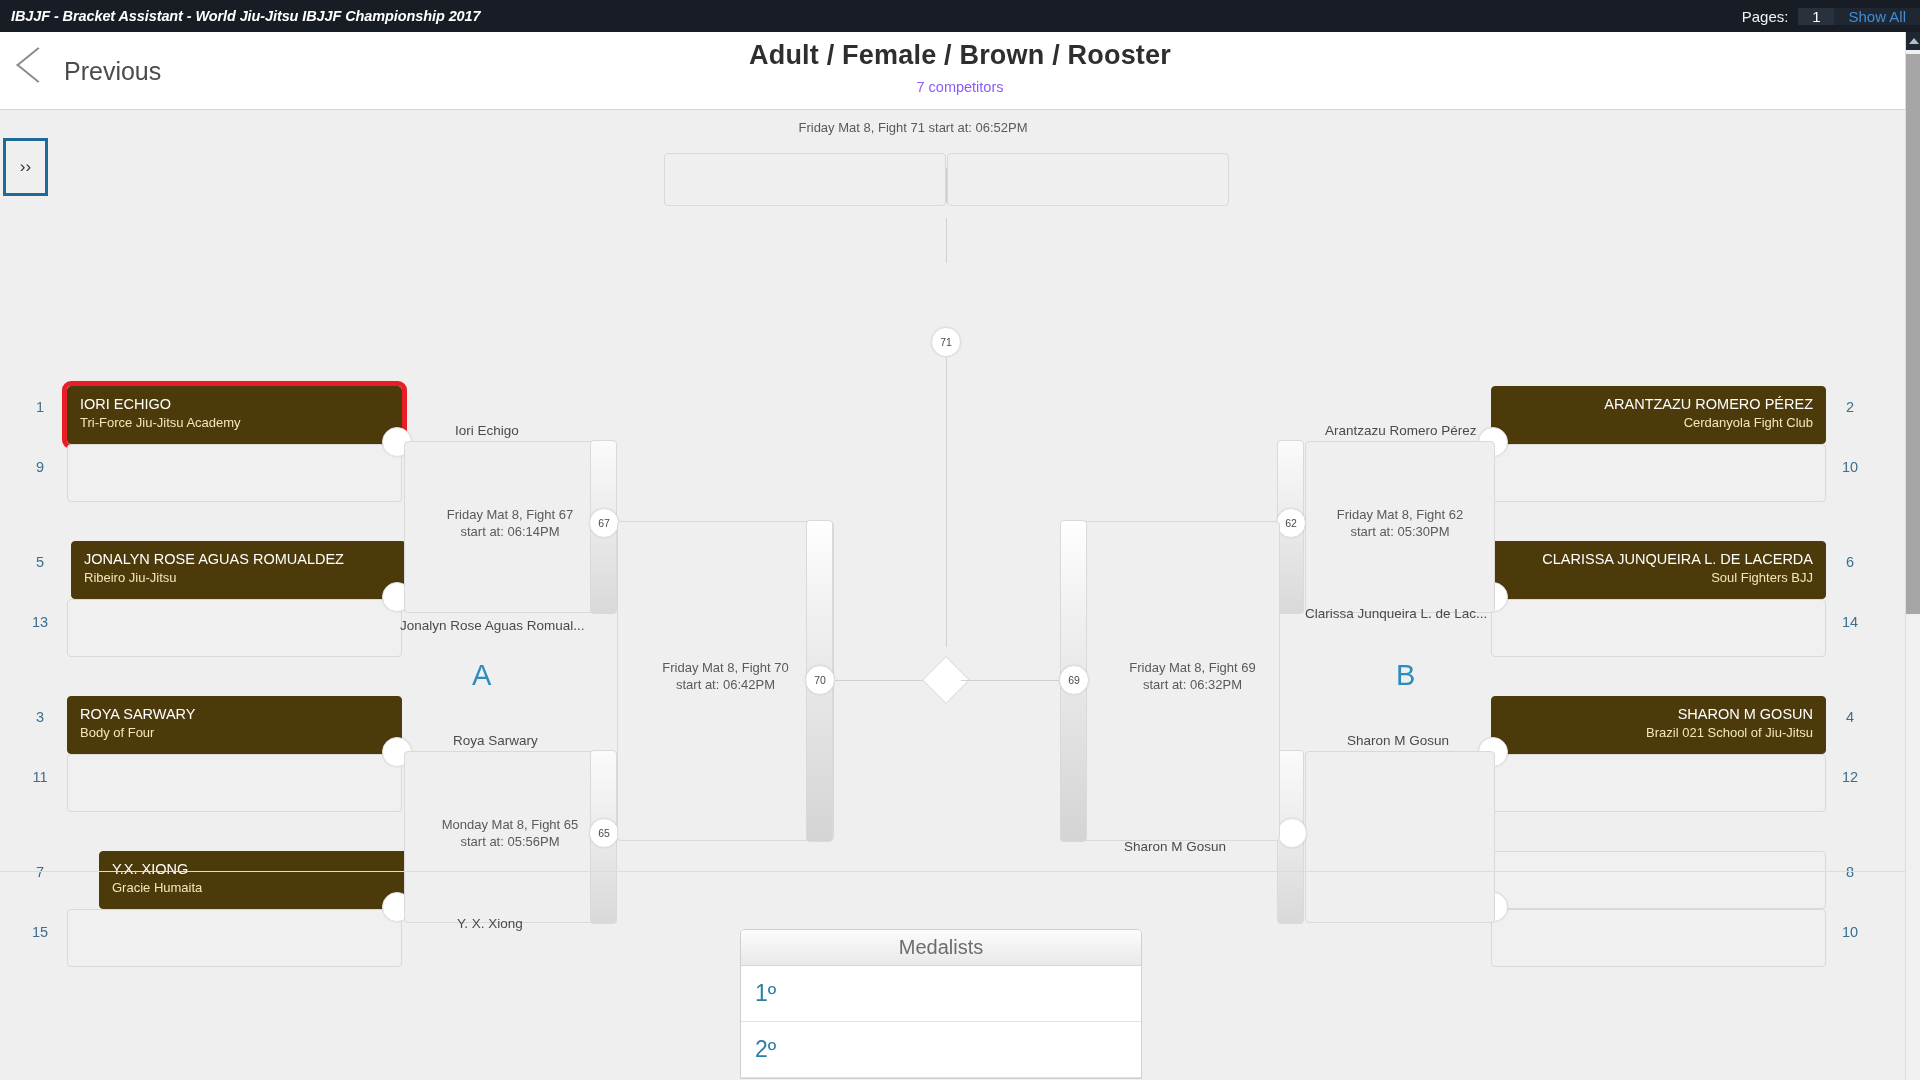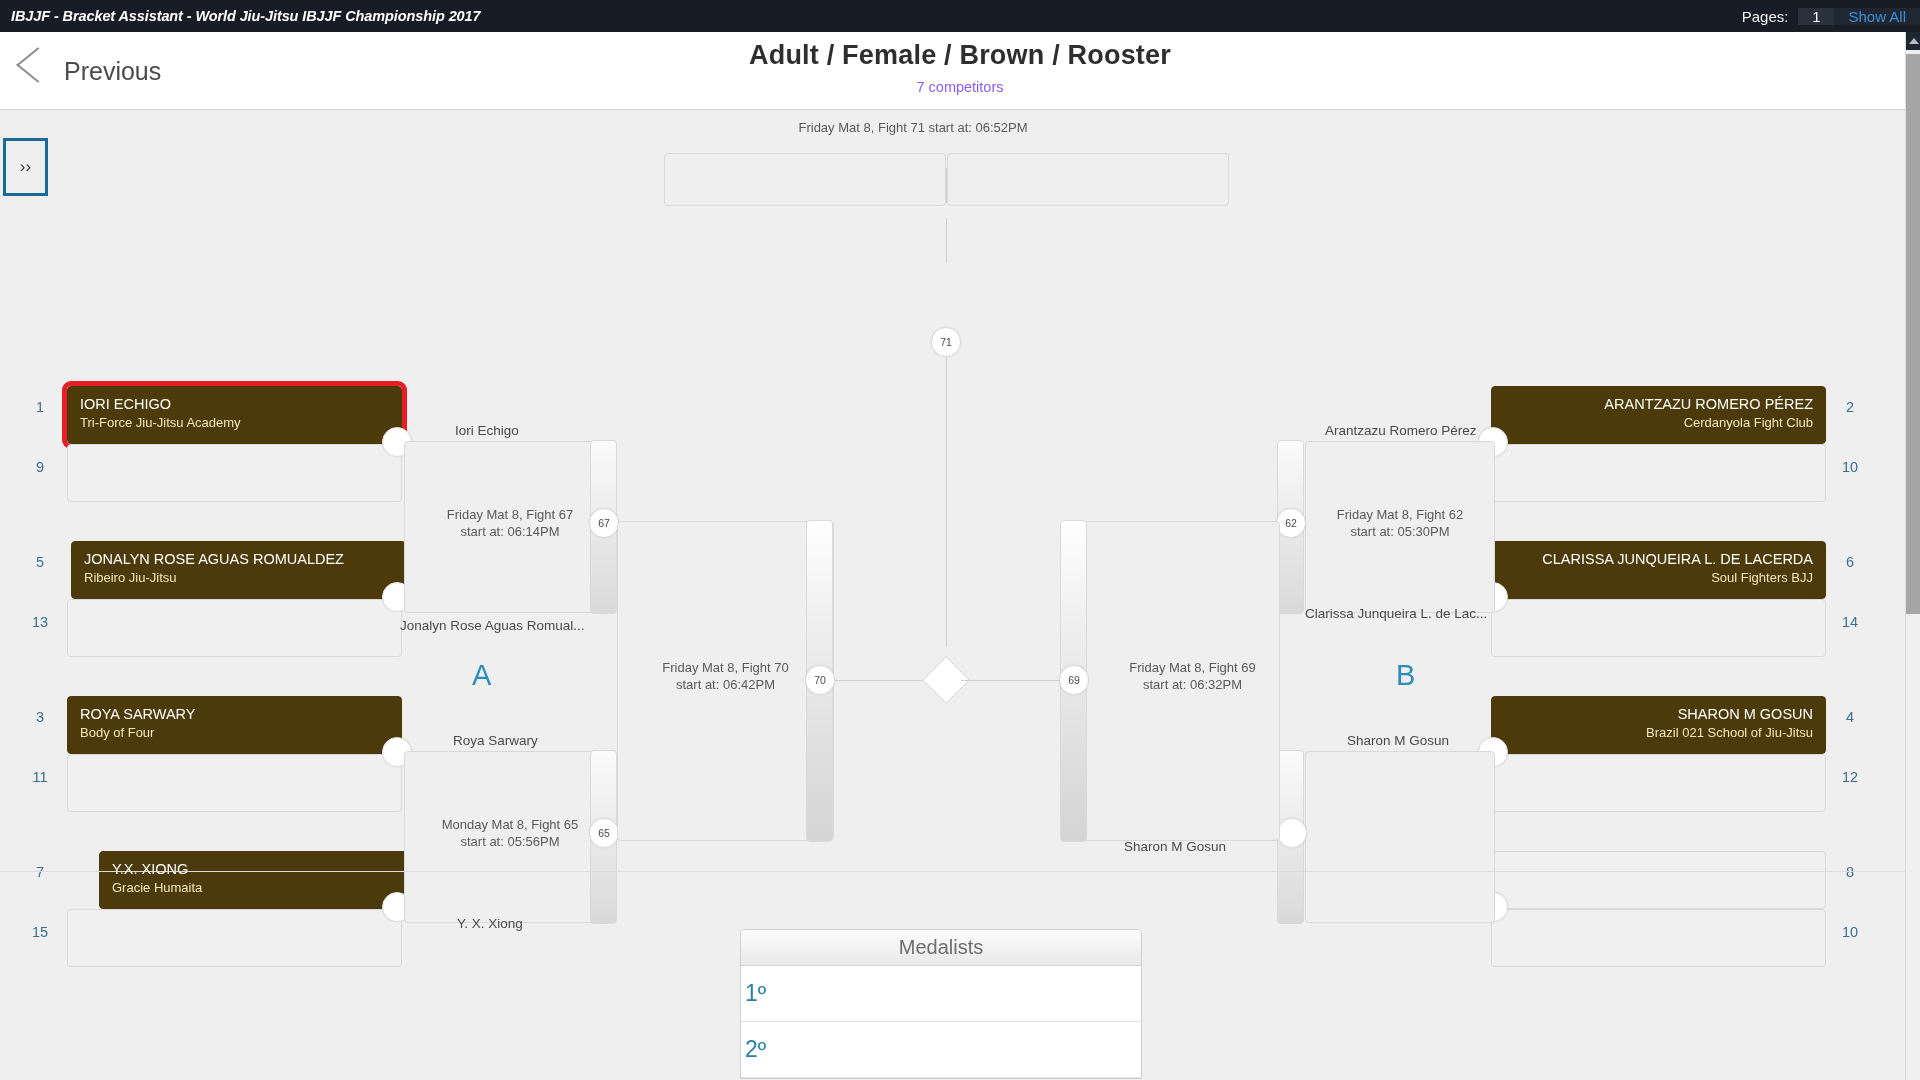--- a/index.html
+++ b/index.html
@@ -204,21 +204,21 @@
     overflow: hidden;
   }
   #medal-head {
     height: 36px; display: flex; align-items: center; justify-content: center;
     font-size: 20px; color: #6d6d6d;
     background: linear-gradient(to bottom, #fcfcfc 0%, #e9e9e9 100%);
     border-bottom: 1px solid #d4d4d4;
   }
   .medal-row {
     height: 56px; display: flex; align-items: center;
-    padding-left: 4px;
+    padding-left: 14px;
     border-bottom: 1px solid #e2e2e2;
     background: #ffffff;
   }
   .medal-pos { font-size: 23px; color: #2b7fa3; }
 
   
   #vscroll {
     position: absolute; right: 0; top: 32px; width: 15px; bottom: 0;
     background: #f0f0f0; border-left: 1px solid #dcdcdc;
   }

